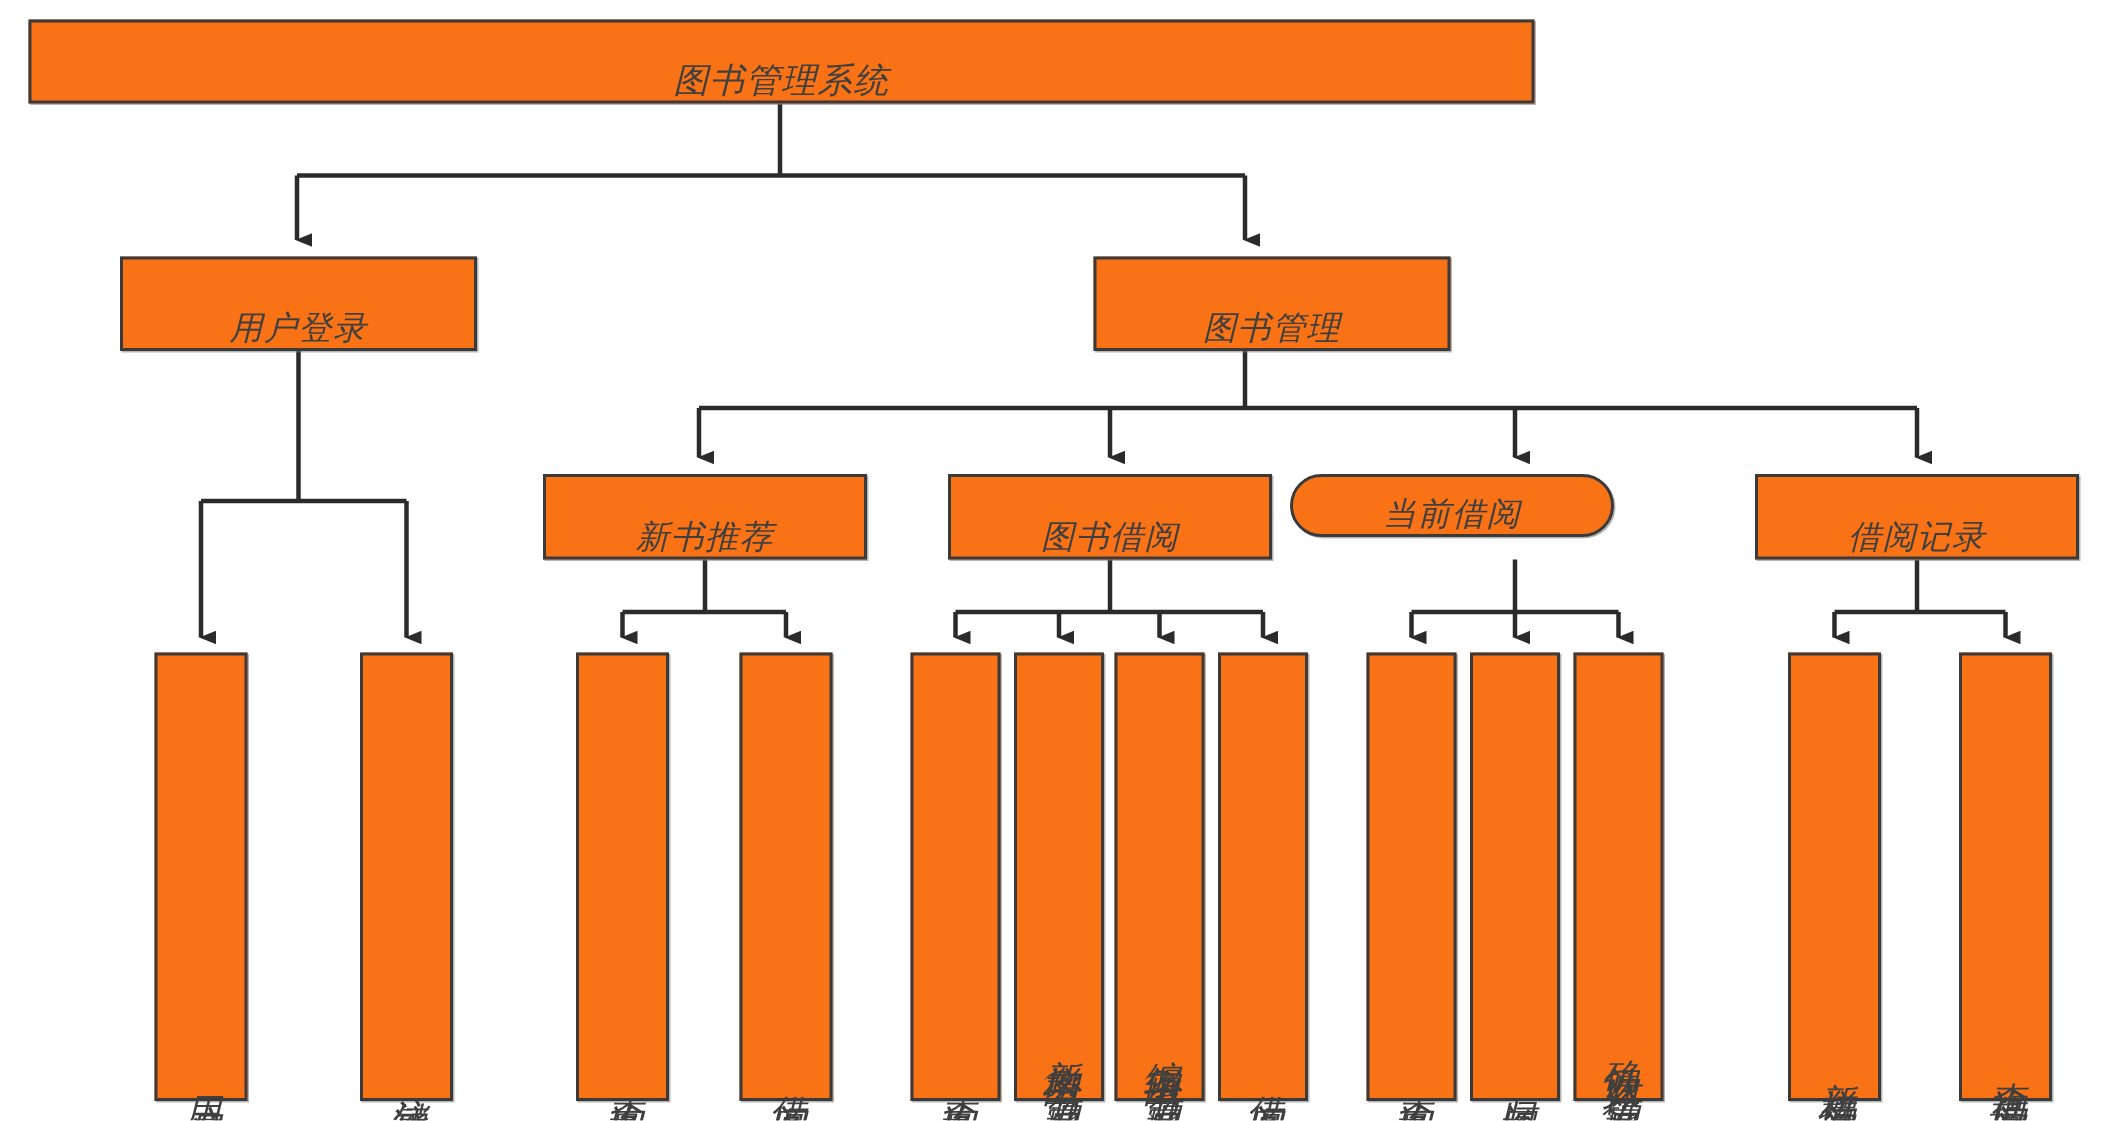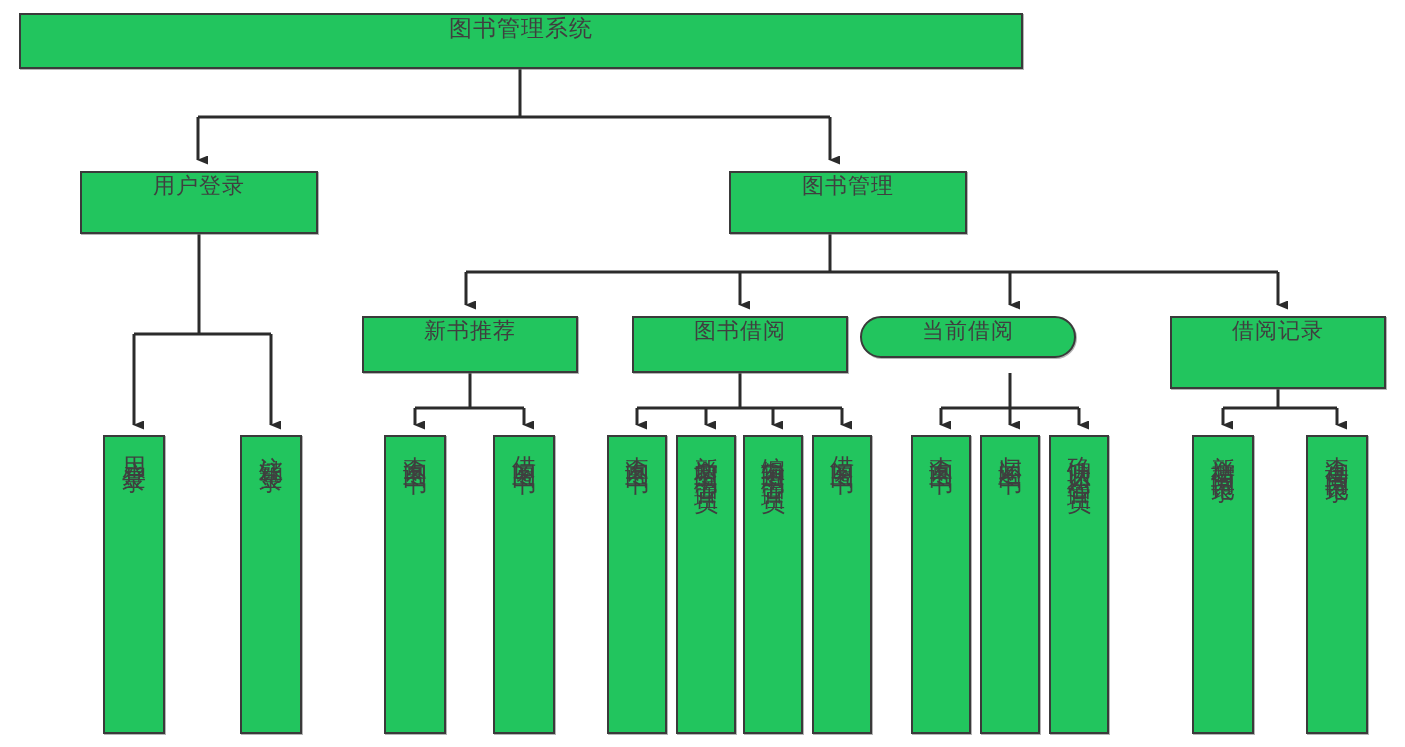--- a/index.html
+++ b/index.html
@@ -21,27 +21,28 @@
     position: absolute;
     left: 0;
     top: 0;
     width: 1405px;
     height: 747px;
     pointer-events: none;
   }
   .node {
     position: absolute;
     box-sizing: border-box;
-    background: #22c55e;
+    background: #f97316;
     border: 2px solid #3a3a3a;
     box-shadow: 1px 1px 0 rgba(120,120,120,0.55);
     display: flex;
-    align-items: flex-start;
+    align-items: flex-end;
     justify-content: center;
     color: #3f3f3f;
+    font-style: italic;
   }
   .node-label {
     display: block;
     text-align: center;
     line-height: 1.18;
     color: #3f3f3f;
     white-space: pre;
   }
   
   .node-root {
@@ -146,21 +147,21 @@
 
   <div class="node node-l2" style="left:632px; top:316px; width:216px; height:57px;">
     <span class="node-label">图书借阅</span>
   </div>
   <div class="node node-l2" style="left:362px; top:316px; width:216px; height:57px;">
     <span class="node-label">新书推荐</span>
   </div>
   <div class="node node-l2" style="left:860px; top:316px; width:216px; height:42px;border-radius:23px;">
     <span class="node-label">当前借阅</span>
   </div>
-  <div class="node node-l2" style="left:1170px; top:316px; width:216px; height:73px;">
+  <div class="node node-l2" style="left:1170px; top:316px; width:216px; height:57px;">
     <span class="node-label">借阅记录</span>
   </div>
 
   <div class="node node-leaf" style="left:103px; top:435px; width:62px; height:299px;">
     <span class="node-label">用户登录</span>
   </div>
   <div class="node node-leaf" style="left:240px; top:435px; width:62px; height:299px;">
     <span class="node-label">注销登录</span>
   </div>
 

